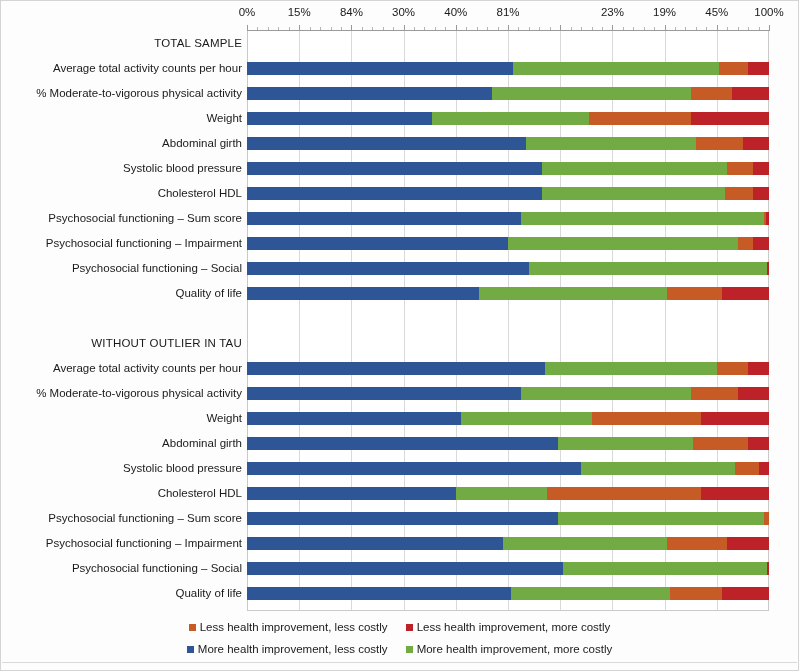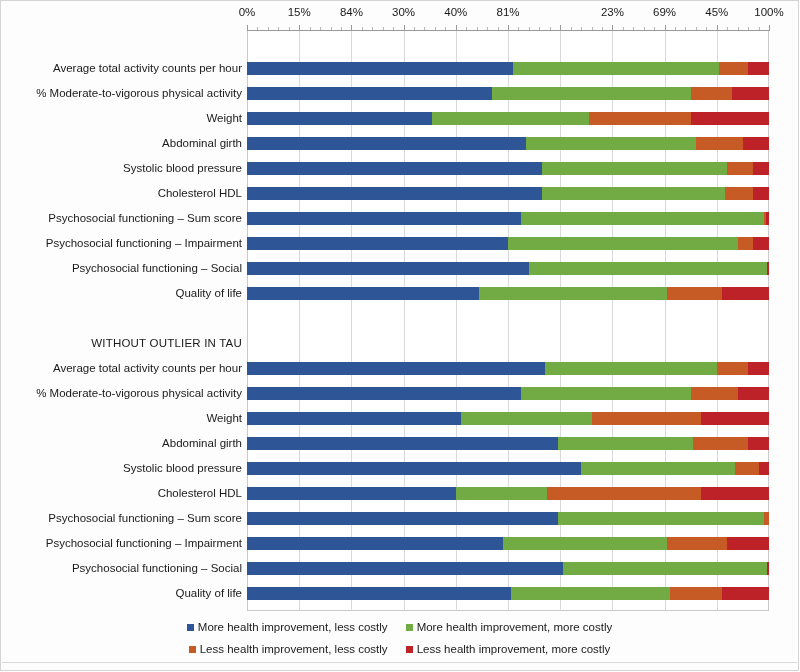--- a/index.html
+++ b/index.html
@@ -97,21 +97,21 @@
       <div class="tick-label" style="left: 156.6px;">30%</div>
       <div class="major-tick" style="left: 156.6px;"></div>
       <div class="tick-label" style="left: 208.8px;">40%</div>
       <div class="major-tick" style="left: 208.8px;"></div>
       <div class="tick-label" style="left: 261px;">81%</div>
       <div class="major-tick" style="left: 261px;"></div>
       <div class="tick-label" style="left: 313.2px; margin-top: 46px;">60%</div>
       <div class="major-tick" style="left: 313.2px;"></div>
       <div class="tick-label" style="left: 365.4px;">23%</div>
       <div class="major-tick" style="left: 365.4px;"></div>
-      <div class="tick-label" style="left: 417.6px;">69%</div>
+      <div class="tick-label" style="left: 417.6px;">19%</div>
       <div class="major-tick" style="left: 417.6px;"></div>
       <div class="tick-label" style="left: 469.8px;">45%</div>
       <div class="major-tick" style="left: 469.8px;"></div>
       <div class="tick-label" style="left: 522px; text-align: right;">100%</div>
       <div class="major-tick" style="left: 522px;"></div>
       <div class="minor-tick" style="left: 10.44px;"></div>
       <div class="minor-tick" style="left: 20.88px;"></div>
       <div class="minor-tick" style="left: 31.32px;"></div>
       <div class="minor-tick" style="left: 41.76px;"></div>
       <div class="minor-tick" style="left: 62.64px;"></div>
@@ -162,40 +162,43 @@
       <div class="gridline" style="left: 312.2px;"></div>
       <div class="gridline" style="left: 364.4px;"></div>
       <div class="gridline" style="left: 416.6px;"></div>
       <div class="gridline" style="left: 468.8px;"></div>
     </div>
 
   <div id="legend">
     <div id="legend-sep"></div>
     <div class="legend-row">
         <div class="legend-item">
+          <span class="swatch" style="background: rgb(198, 91, 38);"></span>
+          <span>Less health improvement, less costly</span>
+        </div>
+        <div class="legend-item">
+          <span class="swatch" style="background: rgb(190, 34, 41);"></span>
+          <span>Less health improvement, more costly</span>
+        </div>
+      </div>
+    <div class="legend-row">
+        <div class="legend-item">
           <span class="swatch" style="background: rgb(46, 85, 150);"></span>
           <span>More health improvement, less costly</span>
         </div>
         <div class="legend-item">
           <span class="swatch" style="background: rgb(114, 171, 67);"></span>
           <span>More health improvement, more costly</span>
         </div>
       </div>
-    <div class="legend-row">
-        <div class="legend-item">
-          <span class="swatch" style="background: rgb(198, 91, 38);"></span>
-          <span>Less health improvement, less costly</span>
-        </div>
-        <div class="legend-item">
-          <span class="swatch" style="background: rgb(190, 34, 41);"></span>
-          <span>Less health improvement, more costly</span>
-        </div>
-      </div>
   </div>
 
+<div class="row" style="top: 30px;">
+      <div class="row-label group-label">TOTAL SAMPLE</div>
+    </div>
     <div class="row" style="top: 55px;">
       <div class="row-label">Average total activity counts per hour</div>
       <div class="bar-track">
         <div class="seg" style="left: 0px; width: 266.22px; background: rgb(46, 85, 150);"></div>
         <div class="seg" style="left: 266.22px; width: 206.19px; background: rgb(114, 171, 67);"></div>
         <div class="seg" style="left: 472.41px; width: 28.71px; background: rgb(198, 91, 38);"></div>
         <div class="seg" style="left: 501.12px; width: 20.88px; background: rgb(190, 34, 41);"></div>
       </div>
     </div>
     <div class="row" style="top: 80px;">

